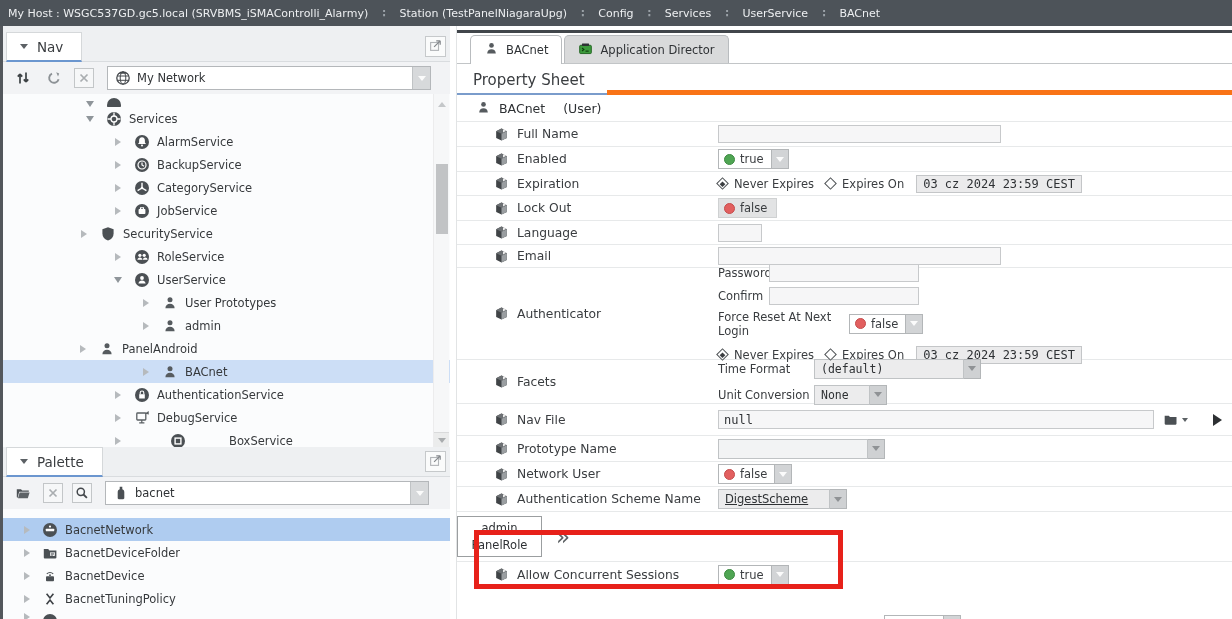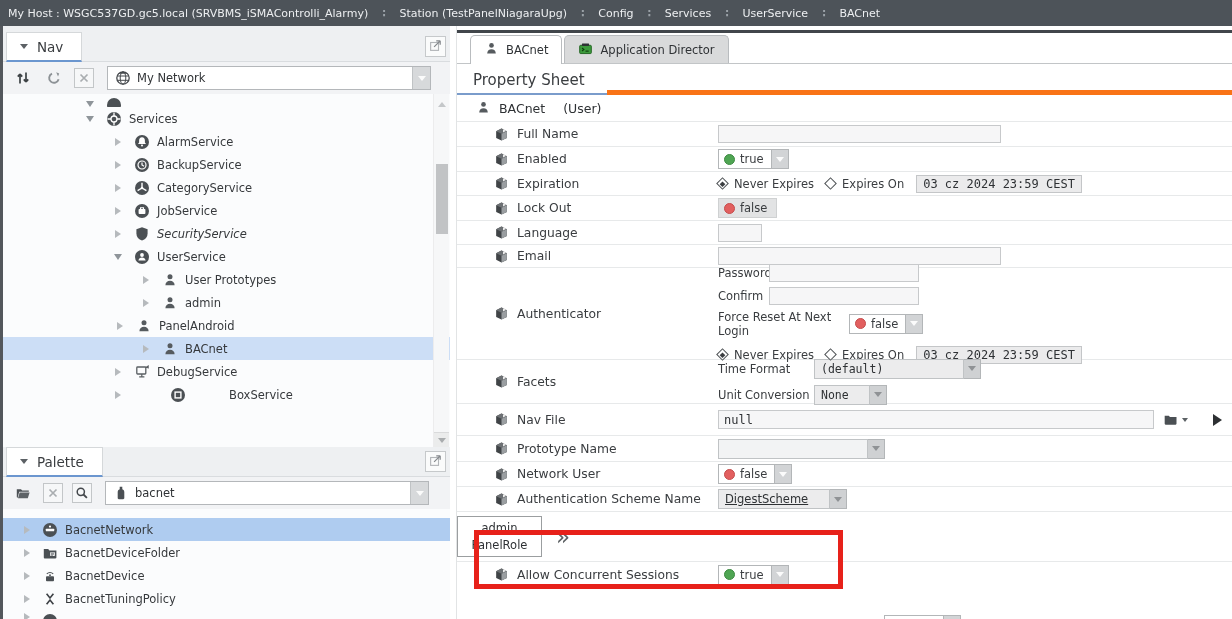--- a/index.html
+++ b/index.html
@@ -258,30 +258,45 @@
           </span>
           <span class="ticon">
             <svg width="16" height="16" viewBox="0 0 16 16" xmlns="http://www.w3.org/2000/svg">
               <circle cx="8" cy="8" r="7" fill="#4b5054"></circle>
               <rect x="4.6" y="6" width="6.8" height="5" rx="0.8" fill="#fff"></rect>
               <path d="M6.5 6V4.7h3V6" fill="none" stroke="#fff" stroke-width="1.1"></path>
             </svg>
           </span>
           <span>JobService</span>
         </div>
-        <div class="tree-row" style="padding-left: 110px; font-style: italic;">
+        <div class="tree-row" style="padding-left: 76px;">
           <span class="arrow">
             <span class="tri-right"></span>
           </span>
           <span class="ticon">
             <svg width="16" height="16" viewBox="0 0 16 16" xmlns="http://www.w3.org/2000/svg">
               <path d="M8 1.2l5.6 2v4.2c0 3.4-2.3 5.9-5.6 7.2-3.3-1.3-5.6-3.8-5.6-7.2V3.2z" fill="#4b5054"></path>
             </svg>
           </span>
           <span>SecurityService</span>
+        </div>
+        <div class="tree-row" style="padding-left: 110px;">
+          <span class="arrow">
+            <span class="tri-right"></span>
+          </span>
+          <span class="ticon">
+            <svg width="16" height="16" viewBox="0 0 16 16" xmlns="http://www.w3.org/2000/svg">
+              <circle cx="8" cy="8" r="7" fill="#4b5054"></circle>
+              <circle cx="5.9" cy="6.3" r="1.6" fill="#fff"></circle>
+              <path d="M3.3 10.8c.2-1.5 1.2-2.4 2.6-2.4s2.4.9 2.6 2.4z" fill="#fff"></path>
+              <circle cx="10.2" cy="6.3" r="1.6" fill="#fff"></circle>
+              <path d="M8.9 10.8c.3-1.3 1.2-2.2 2.3-2.2 1.2 0 2.1.9 2.4 2.2z" fill="#fff"></path>
+            </svg>
+          </span>
+          <span>RoleService</span>
         </div>
         <div class="tree-row" style="padding-left: 110px;">
           <span class="arrow">
             <span class="tri-down"></span>
           </span>
           <span class="ticon">
             <svg width="16" height="16" viewBox="0 0 16 16" xmlns="http://www.w3.org/2000/svg">
               <circle cx="8" cy="8" r="7" fill="#4b5054"></circle>
               <circle cx="8" cy="6" r="1.9" fill="#fff"></circle>
               <path d="M4.4 11.6c.3-2 1.7-3.2 3.6-3.2s3.3 1.2 3.6 3.2z" fill="#fff"></path>
@@ -306,21 +321,21 @@
             <span class="tri-right"></span>
           </span>
           <span class="ticon">
             <svg width="16" height="16" viewBox="0 0 16 16" xmlns="http://www.w3.org/2000/svg">
               <circle cx="8" cy="4.7" r="2.5" fill="#565b5f"></circle>
               <path d="M3.4 13.2c0-2.7 2-4.4 4.6-4.4s4.6 1.7 4.6 4.4z" fill="#565b5f"></path>
             </svg>
           </span>
           <span>admin</span>
         </div>
-        <div class="tree-row" style="padding-left: 112px;">
+        <div class="tree-row" style="padding-left: 75px;">
           <span class="arrow">
             <span class="tri-right"></span>
           </span>
           <span class="ticon">
             <svg width="16" height="16" viewBox="0 0 16 16" xmlns="http://www.w3.org/2000/svg">
               <circle cx="8" cy="4.7" r="2.5" fill="#565b5f"></circle>
               <path d="M3.4 13.2c0-2.7 2-4.4 4.6-4.4s4.6 1.7 4.6 4.4z" fill="#565b5f"></path>
             </svg>
           </span>
           <span>PanelAndroid</span>
@@ -329,20 +344,33 @@
           <span class="arrow">
             <span class="tri-right"></span>
           </span>
           <span class="ticon">
             <svg width="16" height="16" viewBox="0 0 16 16" xmlns="http://www.w3.org/2000/svg">
               <circle cx="8" cy="4.7" r="2.5" fill="#565b5f"></circle>
               <path d="M3.4 13.2c0-2.7 2-4.4 4.6-4.4s4.6 1.7 4.6 4.4z" fill="#565b5f"></path>
             </svg>
           </span>
           <span>BACnet</span>
+        </div>
+        <div class="tree-row" style="padding-left: 110px;">
+          <span class="arrow">
+            <span class="tri-right"></span>
+          </span>
+          <span class="ticon">
+            <svg width="16" height="16" viewBox="0 0 16 16" xmlns="http://www.w3.org/2000/svg">
+              <circle cx="8" cy="8" r="7" fill="#4b5054"></circle>
+              <rect x="5.2" y="7.2" width="5.6" height="4.3" fill="#fff"></rect>
+              <path d="M6.2 7.2V5.8a1.8 1.8 0 013.6 0v1.4" fill="none" stroke="#fff" stroke-width="1.1"></path>
+            </svg>
+          </span>
+          <span>AuthenticationService</span>
         </div>
         <div class="tree-row" style="padding-left: 110px;">
           <span class="arrow">
             <span class="tri-right"></span>
           </span>
           <span class="ticon">
             <svg width="16" height="16" viewBox="0 0 16 16" xmlns="http://www.w3.org/2000/svg">
               <rect x="2.8" y="3" width="9" height="7" rx="0.8" fill="none" stroke="#5a5f63" stroke-width="1.3"></rect>
               <path d="M5.2 12.8h5.2M7.8 10v2.8" stroke="#5a5f63" stroke-width="1.2"></path>
               <path d="M11.8 3.4l2.4-1.4v2.6" fill="none" stroke="#5a5f63" stroke-width="1.1"></path>

